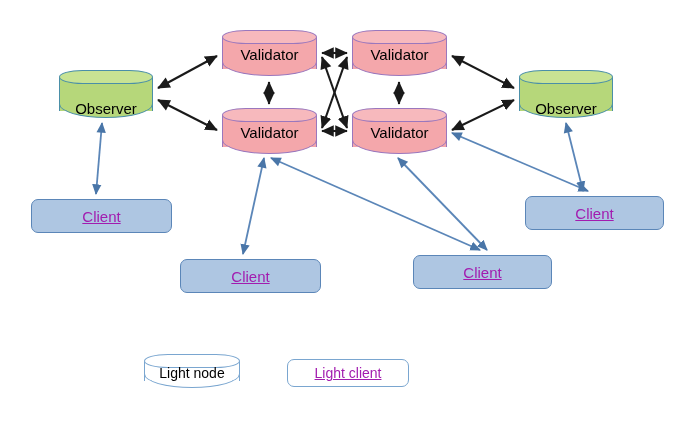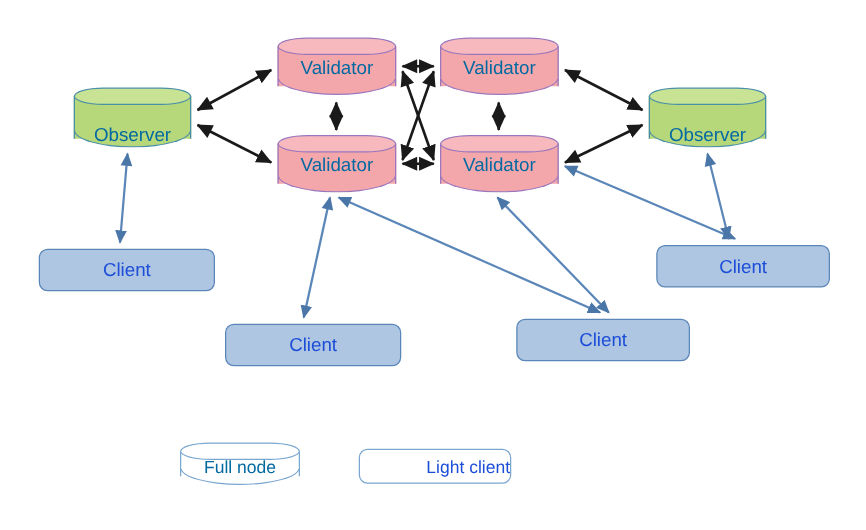--- a/index.html
+++ b/index.html
@@ -68,35 +68,36 @@
   }
   .cyl .label {
     position: absolute;
     left: 0;
     right: 0;
     top: 0;
     bottom: 0;
     display: flex;
     align-items: center;
     justify-content: center;
-    color: #0369a1;
+    color: #000000;
     white-space: nowrap;
     z-index: 3;
     padding-top: 3px;
   }
   
   .rrect {
     position: absolute;
     box-sizing: border-box;
     border-radius: 7px;
     display: flex;
     align-items: center;
     justify-content: center;
-    color: #1d4ed8;
+    color: #a21caf;
     white-space: nowrap;
+    text-decoration: underline;
   }
 
   .validator {
     --fill: #f4a7ab;
     --topfill: #f7b9bd;
     --stroke: #9a77bd;
   }
   .observer {
     --fill: #b6d77a;
     --topfill: #c8e393;
@@ -113,21 +114,21 @@
     border: 1.3px solid #5b86b8;
   }
   .legend-rect {
     background: #ffffff;
     border: 1.3px solid #7aa6d0;
   }
 
   .t-validator { font-size: 15px; }
   .t-observer  { font-size: 15px; margin-top: 26px; }
   .t-client    { font-size: 15px; }
-  .t-legend    { font-size: 14px; justify-content: flex-end; }
+  .t-legend    { font-size: 14px; }
 </style>
 </head>
 <body>
 
 <div id="canvas">
 
   <svg id="edges" viewBox="0 0 693 424">
     <defs>
       <marker id="ah-dark" markerWidth="7" markerHeight="7" refX="5.6" refY="3" orient="auto" markerUnits="strokeWidth">
         <path d="M0,0.3 L6,3 L0,5.7 z" fill="#1a1a1a"></path>
@@ -218,20 +219,20 @@
     <span>Client</span>
   </div>
   <div class="rrect client node t-client" style="left:525px; top:196px; width:139px; height:34px;">
     <span>Client</span>
   </div>
 
   <div class="cyl legend-cyl node" style="left:144px; top:354px; width:96px; height:34px;">
     <div class="body"></div>
     <div class="bottom"></div>
     <div class="top"></div>
-    <div class="label t-legend">Full node</div>
+    <div class="label t-legend">Light node</div>
   </div>
 
   <div class="rrect legend-rect node t-legend" style="left:287px; top:359px; width:122px; height:28px;">
     <span>Light client</span>
   </div>
 
 </div>
 
 </body></html>

